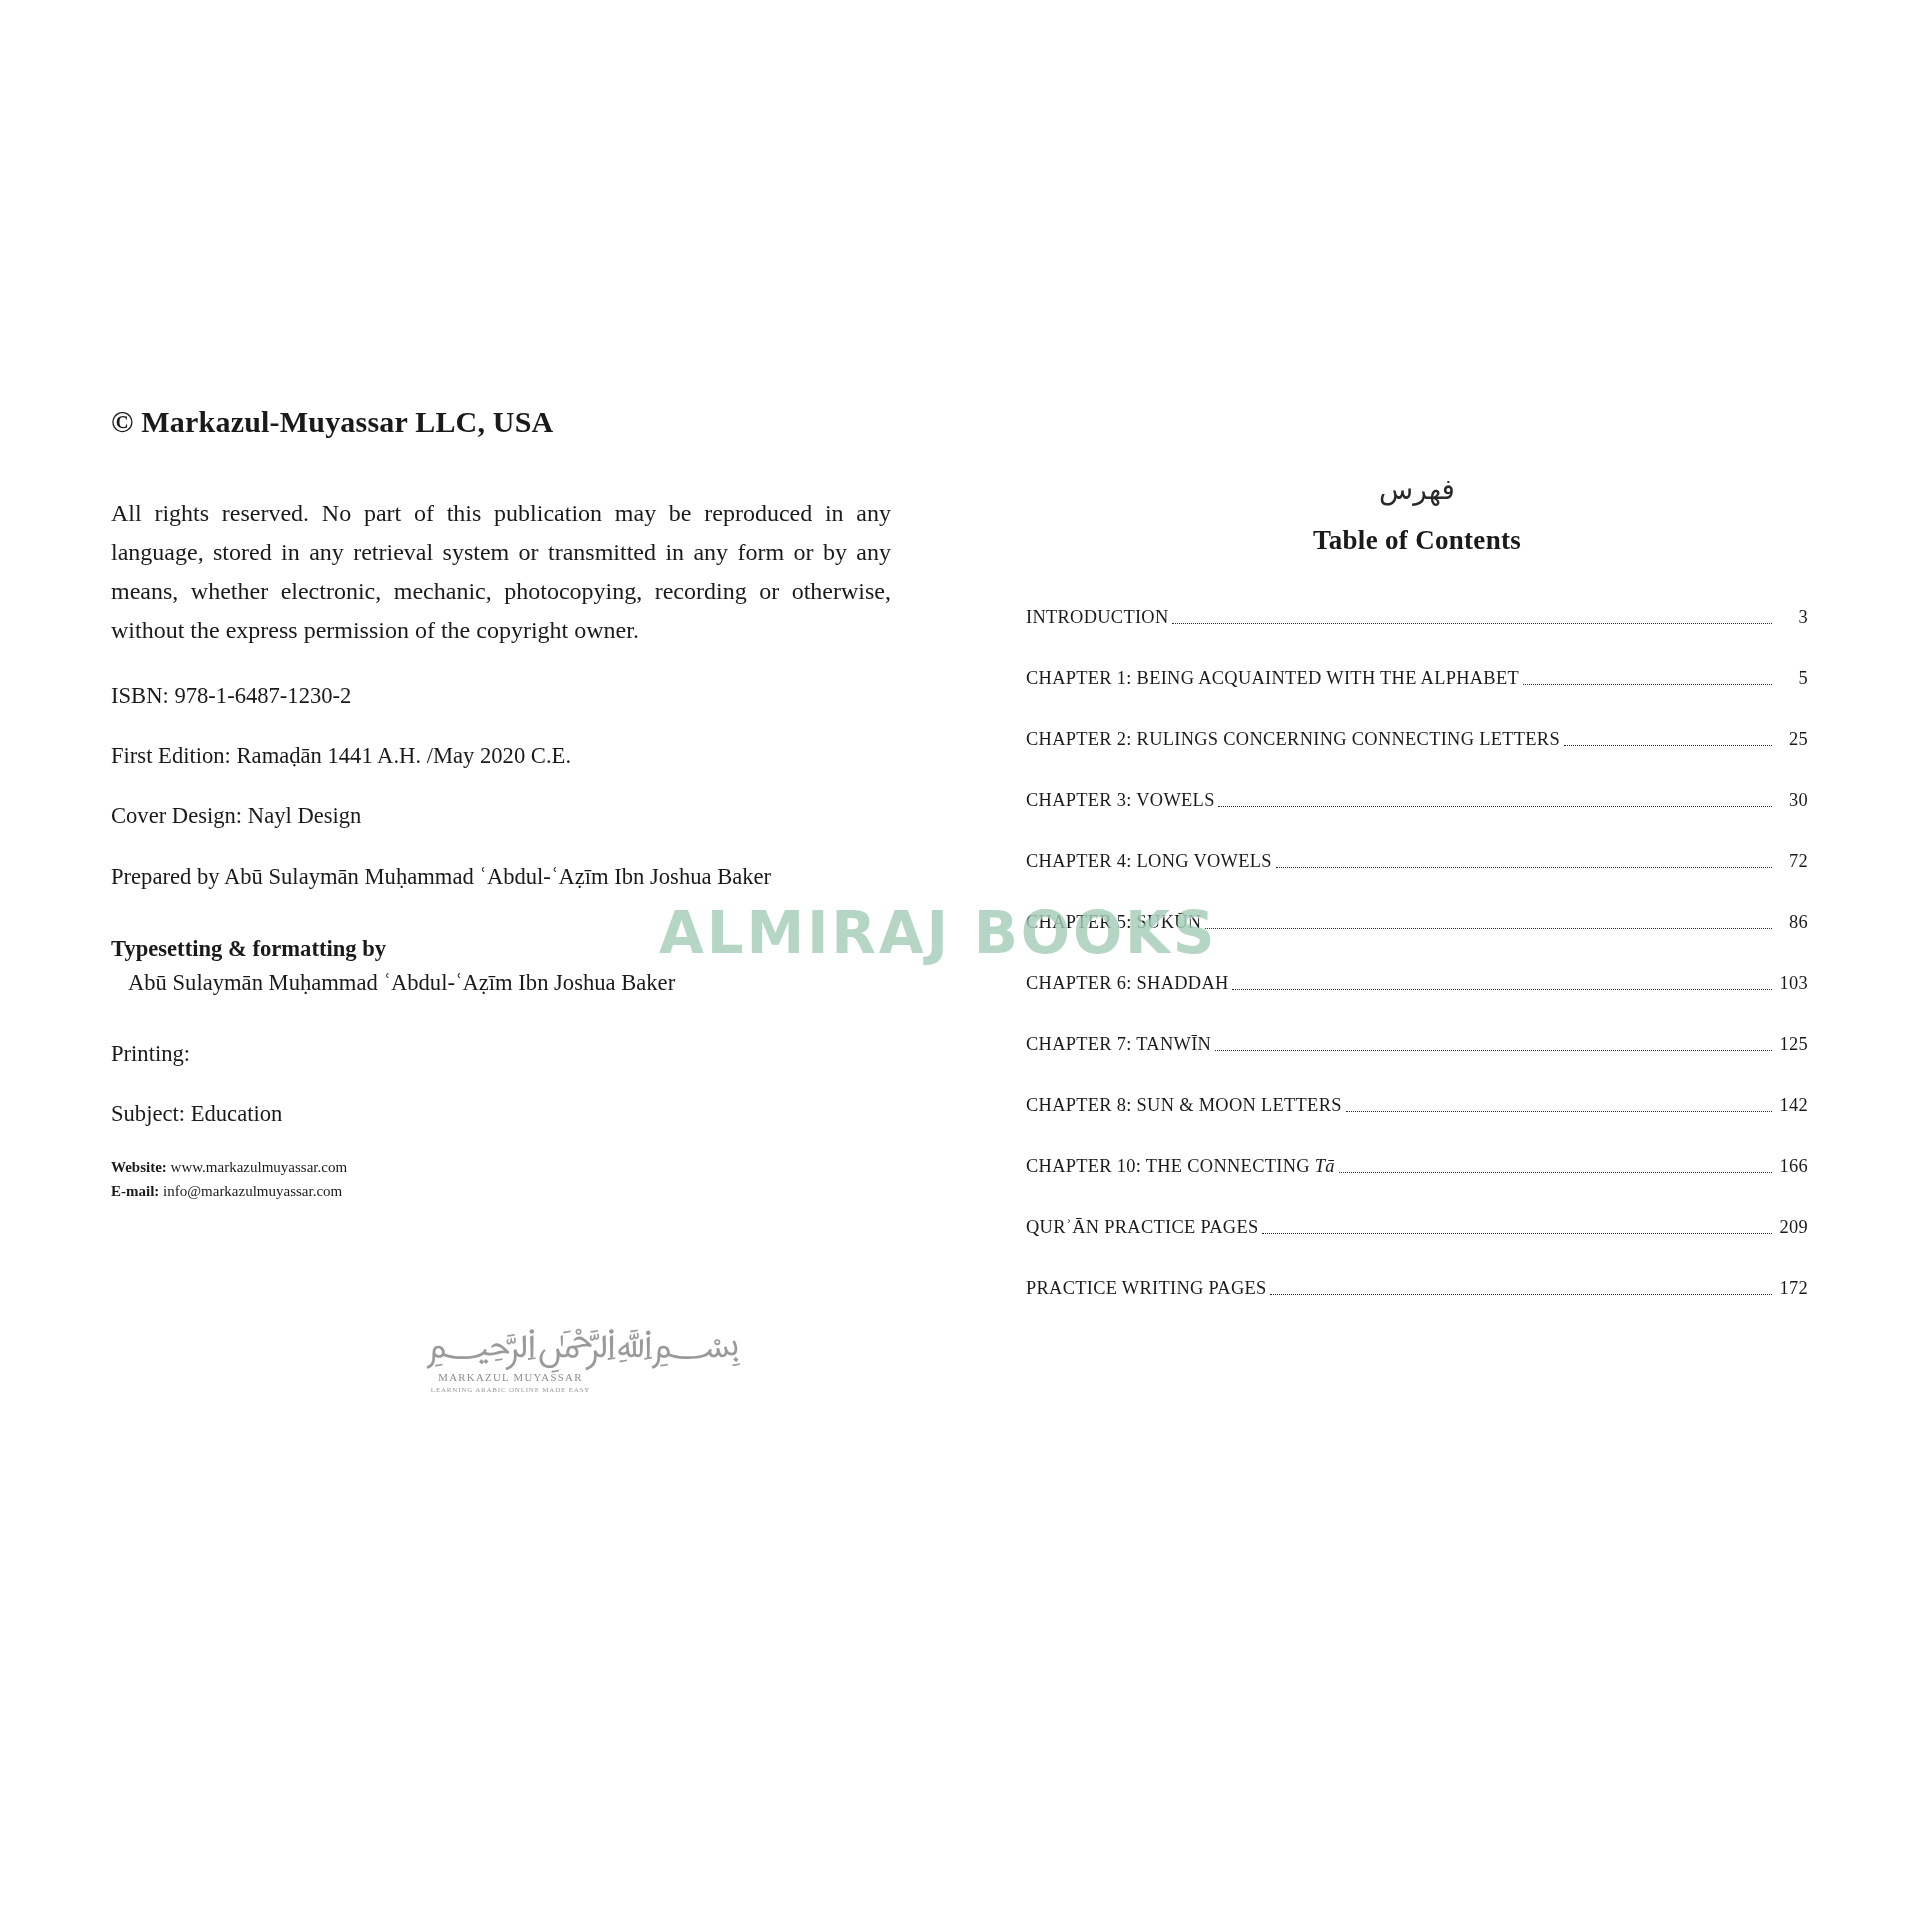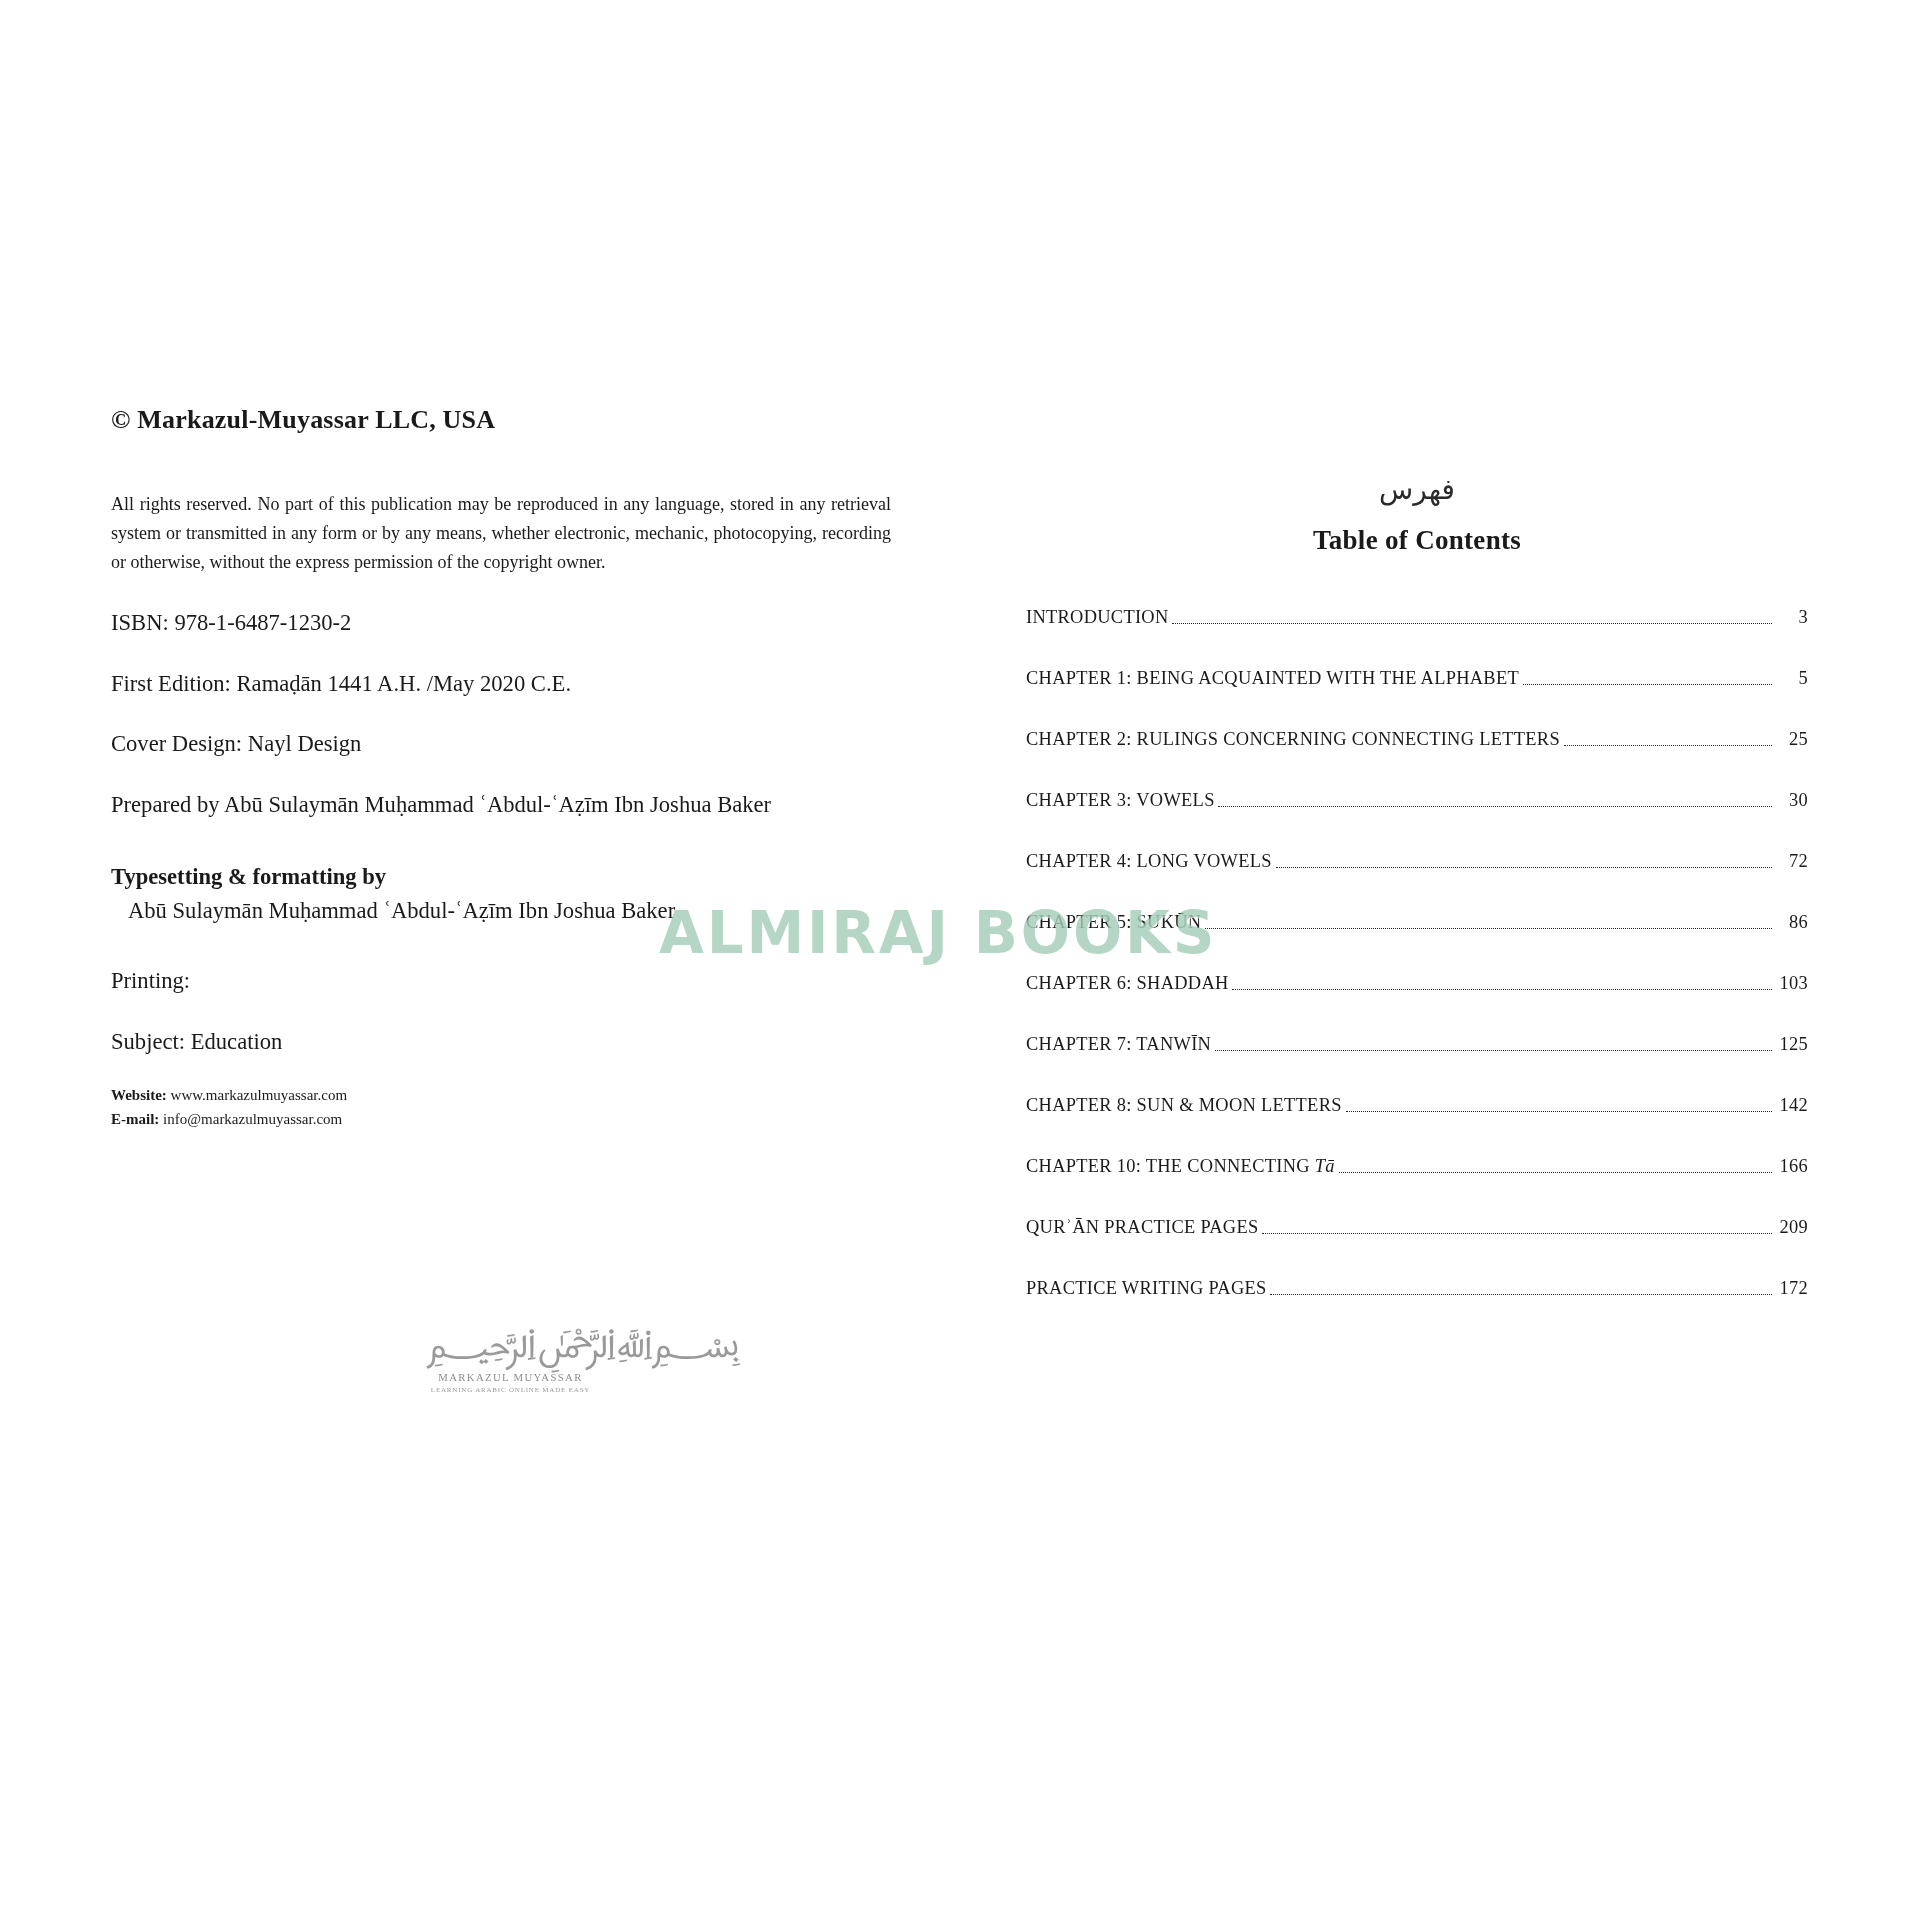--- a/index.html
+++ b/index.html
@@ -23,29 +23,29 @@
 
   
   .left-page {
     position: absolute;
     left: 111px;
     top: 405px;
     width: 810px;
   }
 
   .copyright-line {
-    font-size: 26px;
+    font-size: 30px;
     font-weight: bold;
     letter-spacing: 0.2px;
     margin-bottom: 55px;
     white-space: nowrap;
   }
 
   .rights-paragraph {
-    font-size: 18px;
+    font-size: 24px;
     line-height: 1.62;
     text-align: justify;
     width: 780px;
     margin-bottom: 28px;
     font-family: Liberation Serif, serif;
   }
 
   .meta-line {
     font-size: 22.6px;
     line-height: 1.55;

